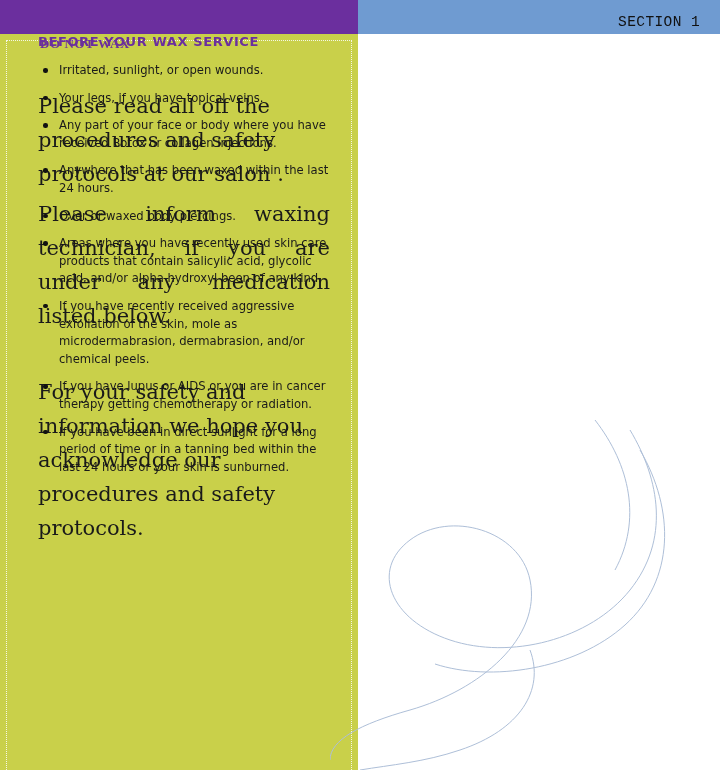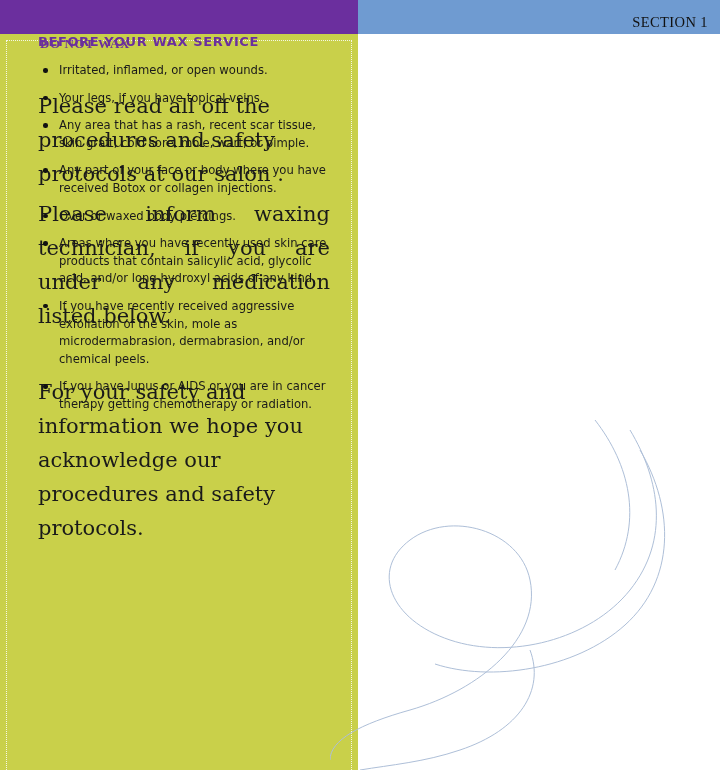--- a/index.html
+++ b/index.html
@@ -102,23 +102,23 @@
     text-align: justify;
     text-align-last: left;
   }
   .left-para.spaced {
     margin-top: 42px;
   }
 
   
   .section-label {
     position: absolute;
-    right: 12px;
+    right: 20px;
     top: 14px;
-    font-family: Liberation Serif, serif;
+    font-family: Liberation Mono, monospace;
     font-size: 14.5px;
     color: #111111;
     letter-spacing: 0.4px;
   }
   .right-content {
     position: absolute;
     left: 40px;
     top: 36px;
     width: 300px;
   }
@@ -183,24 +183,25 @@
     <p class="left-para">Please read all off the procedures and safety protocols at our salon .</p>
     <p class="left-para justify">Please inform waxing technician, if you are under any medication listed below.</p>
     <p class="left-para spaced">For your safety and information we hope you acknowledge our procedures and safety protocols.</p>
   </div>
 
   <div class="section-label">SECTION 1</div>
 
   <div class="right-content">
     <div class="right-heading">DO NOT WAX</div>
     <ul class="wax-list">
-      <li>Irritated, inflamed, or open wounds.</li>
+      <li>Irritated, sunlight, or open wounds.</li>
       <li>Your legs, if you have topical veins.</li>
-      <li>Any area that has a rash, recent scar tissue, skin graft, cold sore, mole, wart, or pimple.</li>
       <li>Any part of your face or body where you have received Botox or collagen injections.</li>
+      <li>Anywhere that has been waxed within the last 24 hours.</li>
       <li>Over or waxed body piercings.</li>
-      <li>Areas where you have recently used skin care products that contain salicylic acid, glycolic acid, and/or long hydroxyl acids of any kind.</li>
+      <li>Areas where you have recently used skin care products that contain salicylic acid, glycolic acid, and/or alpha hydroxyl been of any kind.</li>
       <li>If you have recently received aggressive exfoliation of the skin, mole as microdermabrasion, dermabrasion, and/or chemical peels.</li>
       <li>If you have lupus or AIDS or you are in cancer therapy getting chemotherapy or radiation.</li>
+      <li>If you have been in direct sunlight for a long period of time or in a tanning bed within the last 24 hours or your skin is sunburned.</li>
     </ul>
   </div>
 
 </div>
 
 </body></html>

